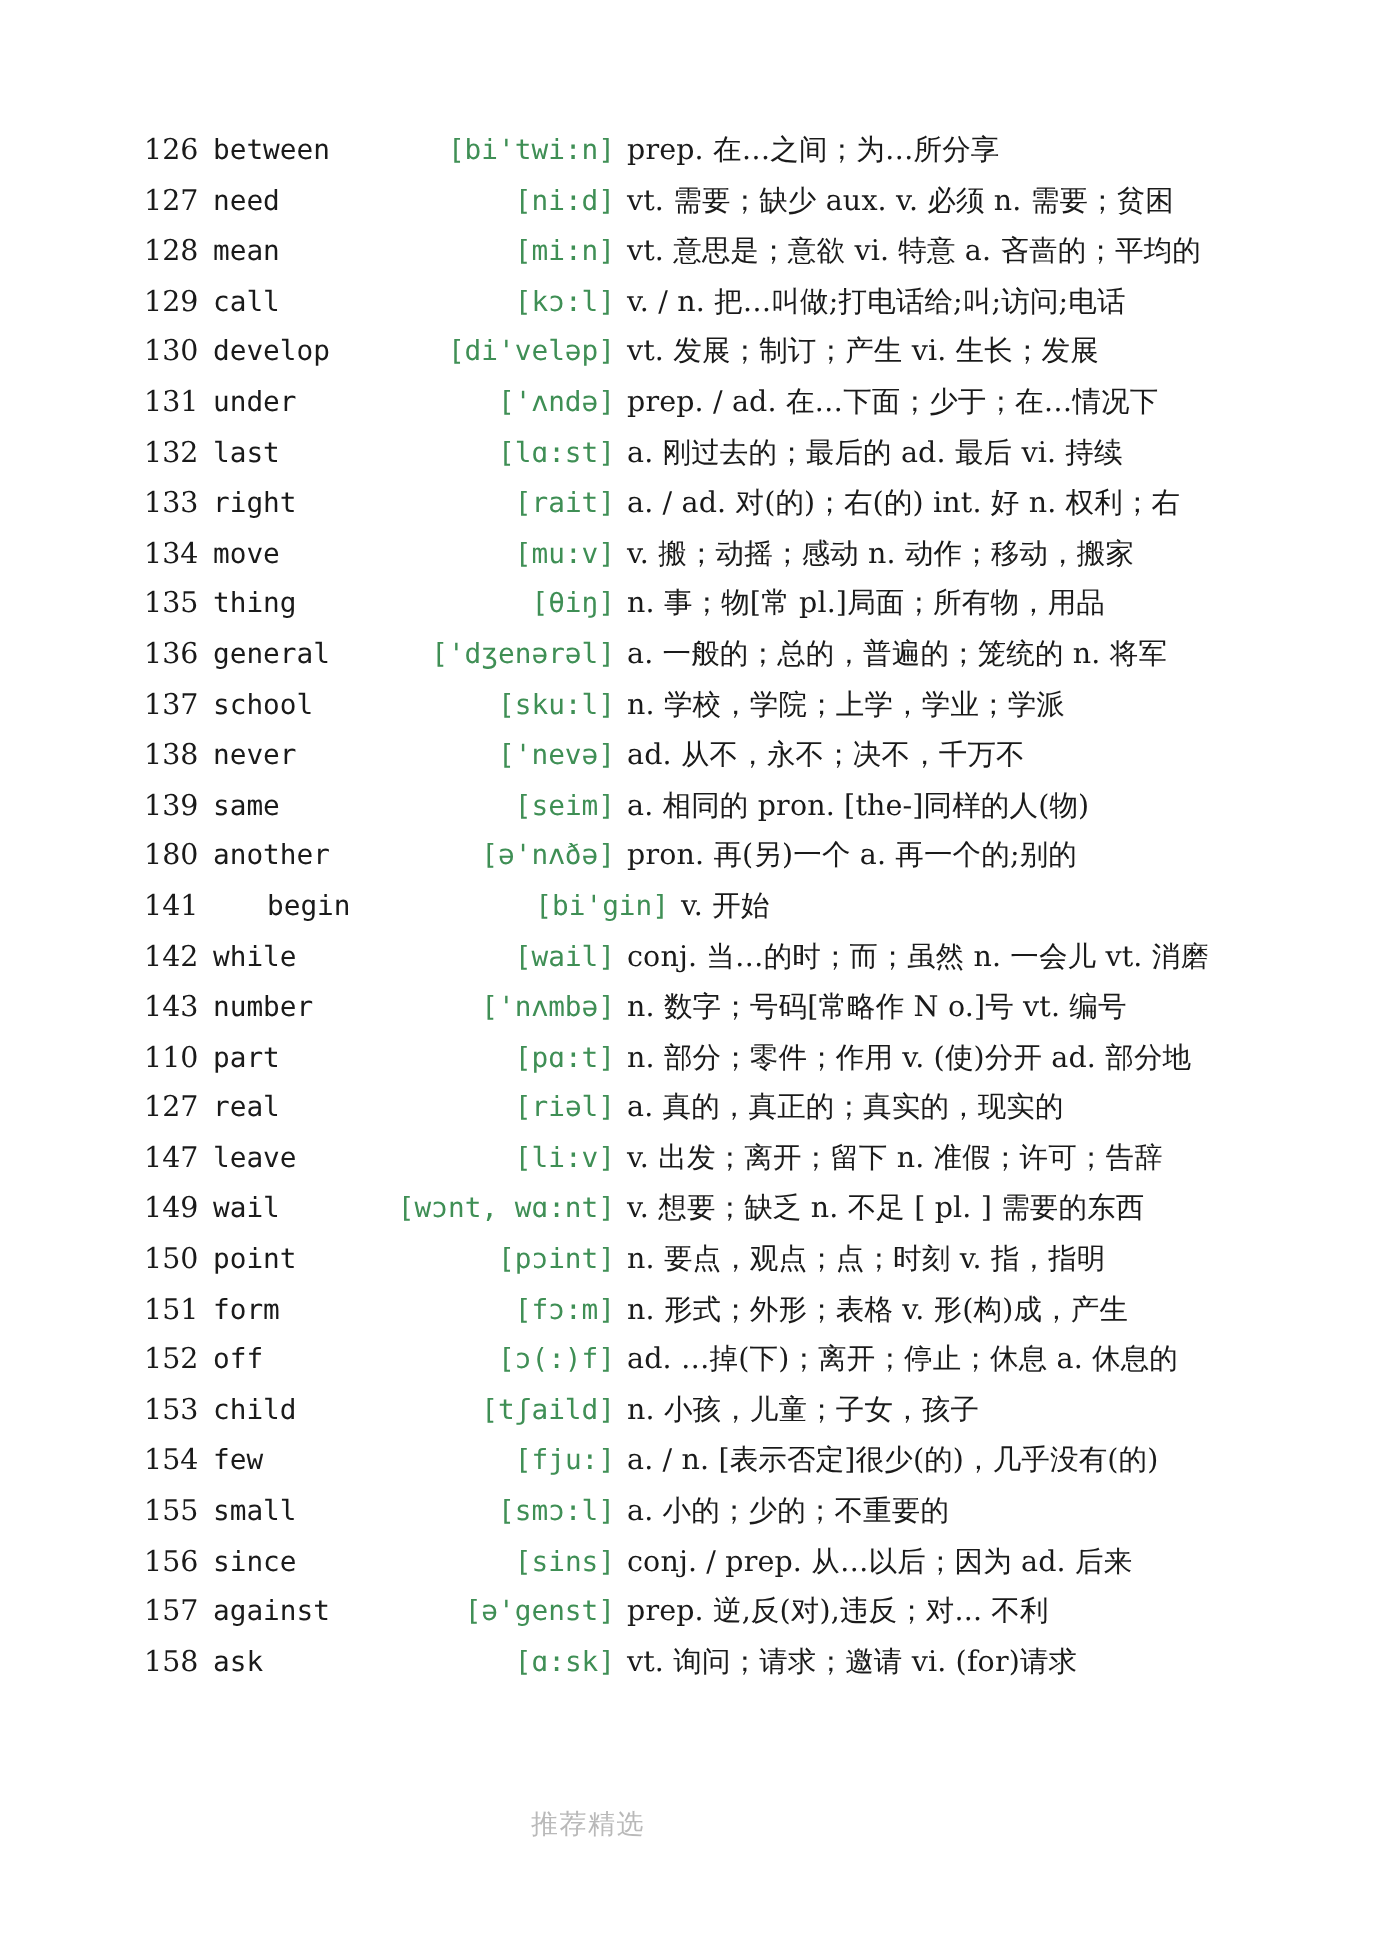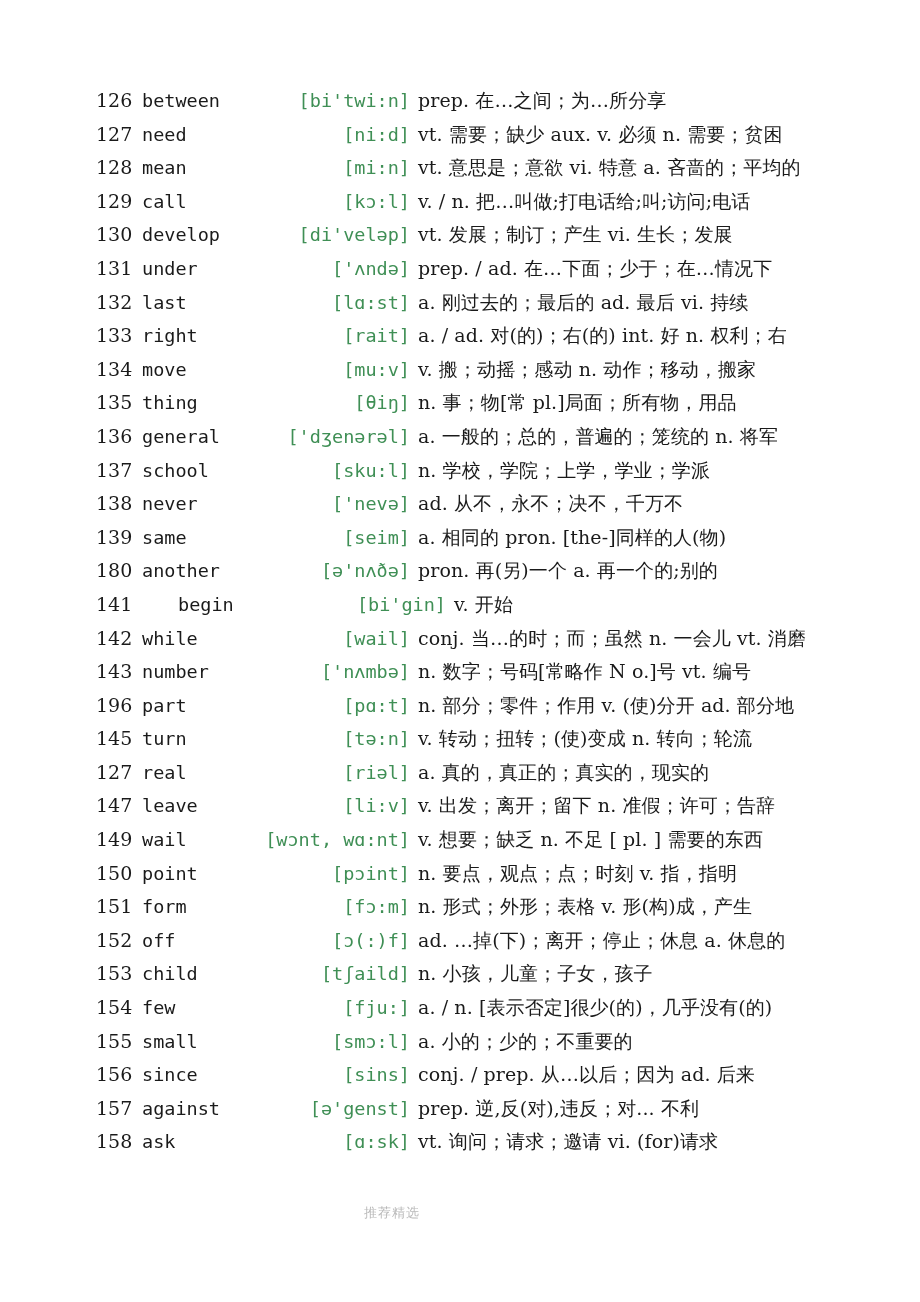--- a/index.html
+++ b/index.html
@@ -69,21 +69,21 @@
   .c-phon { text-align: right; }
   .gap { display:inline-block; width: 8px; }
 
   .watermark {
     position: absolute;
     left: 0;
     top: 1204px;
     width: 784px;
     text-align: center;
     font-family: "DejaVu Sans", "Liberation Sans", sans-serif;
-    font-size: 13px;
+    font-size: 18px;
     color: #b9b9b9;
     letter-spacing: 1px;
   }
 </style>
 </head>
 <body>
 
 <div class="page">
   <div class="vocab-list" id="vocab-list">
       <div class="vocab-row"><span class="idx c-idx">126</span><span class="word c-word" style="min-width: 118px;">between</span><span class="phon c-phon" style="min-width: 150px;">[bi'twi:n]</span><span class="gap"></span><span class="defn">prep. 在…之间；为…所分享</span></div>
@@ -97,22 +97,21 @@
       <div class="vocab-row"><span class="idx c-idx">134</span><span class="word c-word" style="min-width: 118px;">move</span><span class="phon c-phon" style="min-width: 150px;">[mu:v]</span><span class="gap"></span><span class="defn">v. 搬；动摇；感动 n. 动作；移动，搬家</span></div>
       <div class="vocab-row"><span class="idx c-idx">135</span><span class="word c-word" style="min-width: 118px;">thing</span><span class="phon c-phon" style="min-width: 150px;">[θiŋ]</span><span class="gap"></span><span class="defn">n. 事；物[常 pl.]局面；所有物，用品</span></div>
       <div class="vocab-row"><span class="idx c-idx">136</span><span class="word c-word" style="min-width: 118px;">general</span><span class="phon c-phon" style="min-width: 150px;">['dʒenərəl]</span><span class="gap"></span><span class="defn">a. 一般的；总的，普遍的；笼统的 n. 将军</span></div>
       <div class="vocab-row"><span class="idx c-idx">137</span><span class="word c-word" style="min-width: 118px;">school</span><span class="phon c-phon" style="min-width: 150px;">[sku:l]</span><span class="gap"></span><span class="defn">n. 学校，学院；上学，学业；学派</span></div>
       <div class="vocab-row"><span class="idx c-idx">138</span><span class="word c-word" style="min-width: 118px;">never</span><span class="phon c-phon" style="min-width: 150px;">['nevə]</span><span class="gap"></span><span class="defn">ad. 从不，永不；决不，千万不</span></div>
       <div class="vocab-row"><span class="idx c-idx">139</span><span class="word c-word" style="min-width: 118px;">same</span><span class="phon c-phon" style="min-width: 150px;">[seim]</span><span class="gap"></span><span class="defn">a. 相同的 pron. [the-]同样的人(物)</span></div>
       <div class="vocab-row"><span class="idx c-idx">180</span><span class="word c-word" style="min-width: 118px;">another</span><span class="phon c-phon" style="min-width: 150px;">[ə'nʌðə]</span><span class="gap"></span><span class="defn">pron. 再(另)一个 a. 再一个的;别的</span></div>
       <div class="vocab-row"><span class="idx c-idx">141</span><span class="word c-word" style="min-width: 118px; margin-left: 36px;">begin</span><span class="phon c-phon" style="min-width: 150px;">[bi'gin]</span><span class="gap"></span><span class="defn">v. 开始</span></div>
       <div class="vocab-row"><span class="idx c-idx">142</span><span class="word c-word" style="min-width: 118px;">while</span><span class="phon c-phon" style="min-width: 150px;">[wail]</span><span class="gap"></span><span class="defn">conj. 当…的时；而；虽然 n. 一会儿 vt. 消磨</span></div>
       <div class="vocab-row"><span class="idx c-idx">143</span><span class="word c-word" style="min-width: 118px;">number</span><span class="phon c-phon" style="min-width: 150px;">['nʌmbə]</span><span class="gap"></span><span class="defn">n. 数字；号码[常略作 N o.]号 vt. 编号</span></div>
-      <div class="vocab-row"><span class="idx c-idx">196</span><span class="word c-word" style="min-width: 118px;">part</span><span class="phon c-phon" style="min-width: 150px;">[pɑ:t]</span><span class="gap"></span><span class="defn">n. 部分；零件；作用 v. (使)分开 ad. 部分地</span></div>
-      <div class="vocab-row"><span class="idx c-idx">145</span><span class="word c-word" style="min-width: 118px;">turn</span><span class="phon c-phon" style="min-width: 150px;">[tə:n]</span><span class="gap"></span><span class="defn">v. 转动；扭转；(使)变成 n. 转向；轮流</span></div>
+      <div class="vocab-row"><span class="idx c-idx">110</span><span class="word c-word" style="min-width: 118px;">part</span><span class="phon c-phon" style="min-width: 150px;">[pɑ:t]</span><span class="gap"></span><span class="defn">n. 部分；零件；作用 v. (使)分开 ad. 部分地</span></div>
       <div class="vocab-row"><span class="idx c-idx">127</span><span class="word c-word" style="min-width: 118px;">real</span><span class="phon c-phon" style="min-width: 150px;">[riəl]</span><span class="gap"></span><span class="defn">a. 真的，真正的；真实的，现实的</span></div>
       <div class="vocab-row"><span class="idx c-idx">147</span><span class="word c-word" style="min-width: 118px;">leave</span><span class="phon c-phon" style="min-width: 150px;">[li:v]</span><span class="gap"></span><span class="defn">v. 出发；离开；留下 n. 准假；许可；告辞</span></div>
       <div class="vocab-row"><span class="idx c-idx">149</span><span class="word c-word" style="min-width: 118px;">wail</span><span class="phon c-phon" style="min-width: 150px;">[wɔnt, wɑ:nt]</span><span class="gap"></span><span class="defn">v. 想要；缺乏 n. 不足 [ pl. ] 需要的东西</span></div>
       <div class="vocab-row"><span class="idx c-idx">150</span><span class="word c-word" style="min-width: 118px;">point</span><span class="phon c-phon" style="min-width: 150px;">[pɔint]</span><span class="gap"></span><span class="defn">n. 要点，观点；点；时刻 v. 指，指明</span></div>
       <div class="vocab-row"><span class="idx c-idx">151</span><span class="word c-word" style="min-width: 118px;">form</span><span class="phon c-phon" style="min-width: 150px;">[fɔ:m]</span><span class="gap"></span><span class="defn">n. 形式；外形；表格 v. 形(构)成，产生</span></div>
       <div class="vocab-row"><span class="idx c-idx">152</span><span class="word c-word" style="min-width: 118px;">off</span><span class="phon c-phon" style="min-width: 150px;">[ɔ(:)f]</span><span class="gap"></span><span class="defn">ad. …掉(下)；离开；停止；休息 a. 休息的</span></div>
       <div class="vocab-row"><span class="idx c-idx">153</span><span class="word c-word" style="min-width: 118px;">child</span><span class="phon c-phon" style="min-width: 150px;">[tʃaild]</span><span class="gap"></span><span class="defn">n. 小孩，儿童；子女，孩子</span></div>
       <div class="vocab-row"><span class="idx c-idx">154</span><span class="word c-word" style="min-width: 118px;">few</span><span class="phon c-phon" style="min-width: 150px;">[fju:]</span><span class="gap"></span><span class="defn">a. / n. [表示否定]很少(的)，几乎没有(的)</span></div>
       <div class="vocab-row"><span class="idx c-idx">155</span><span class="word c-word" style="min-width: 118px;">small</span><span class="phon c-phon" style="min-width: 150px;">[smɔ:l]</span><span class="gap"></span><span class="defn">a. 小的；少的；不重要的</span></div>
       <div class="vocab-row"><span class="idx c-idx">156</span><span class="word c-word" style="min-width: 118px;">since</span><span class="phon c-phon" style="min-width: 150px;">[sins]</span><span class="gap"></span><span class="defn">conj. / prep. 从…以后；因为 ad. 后来</span></div>

